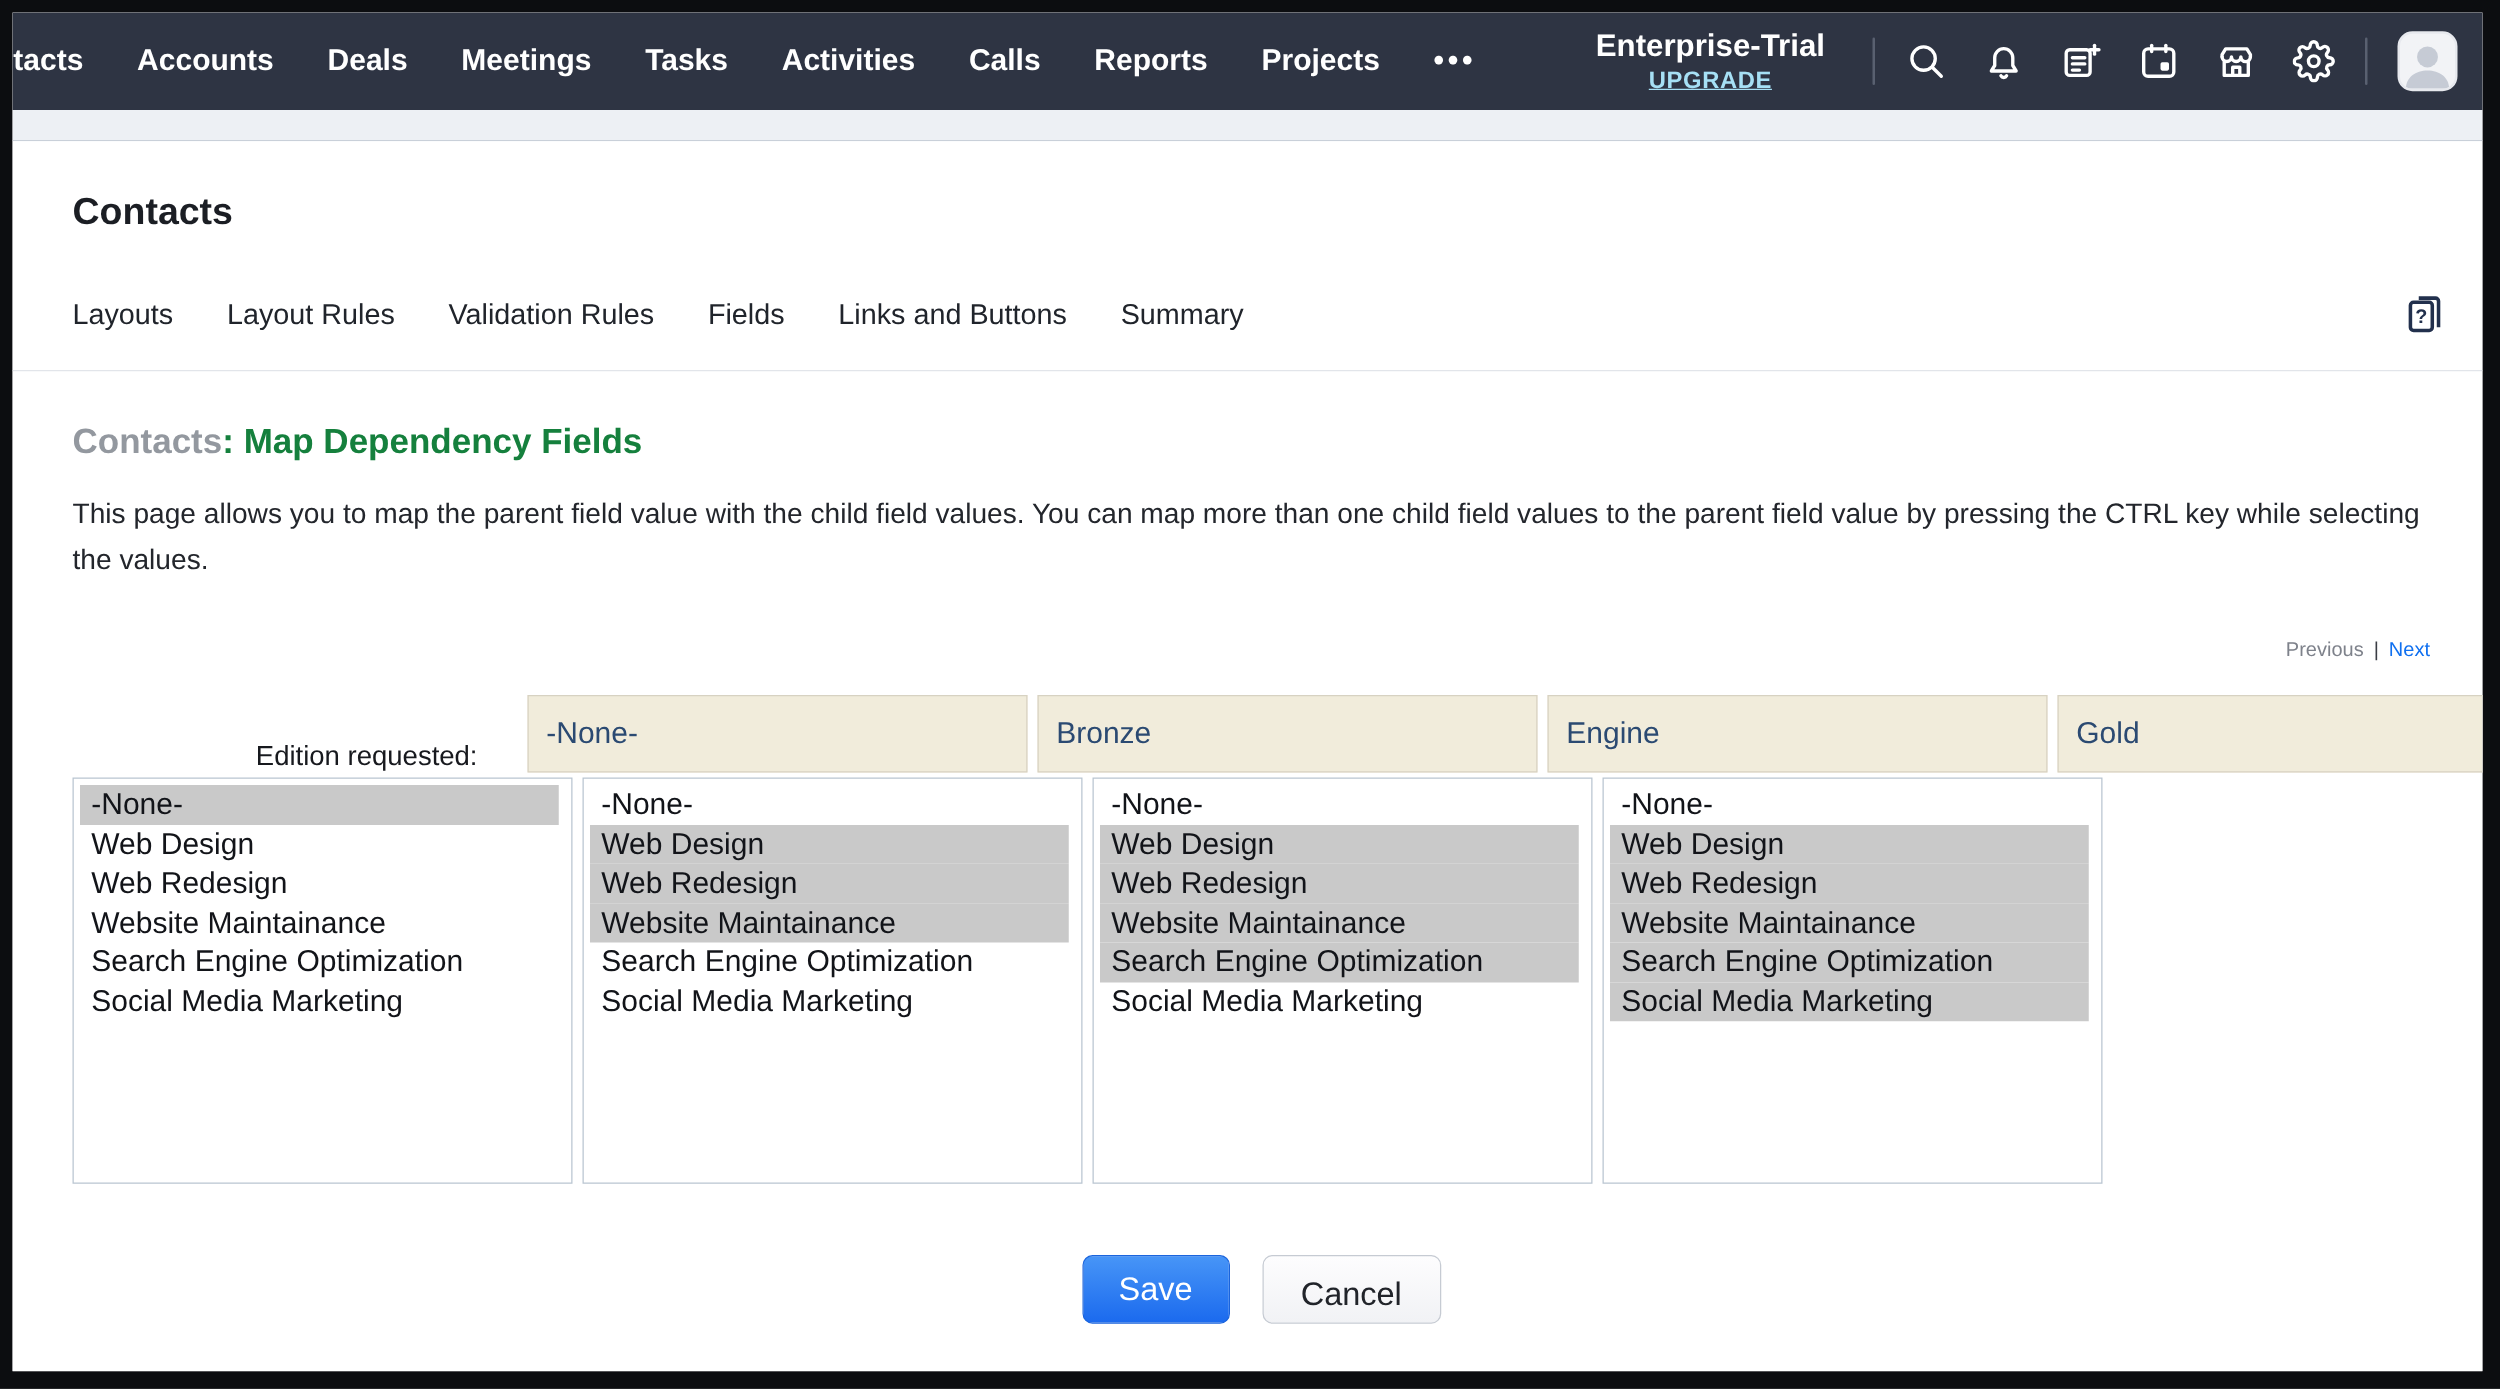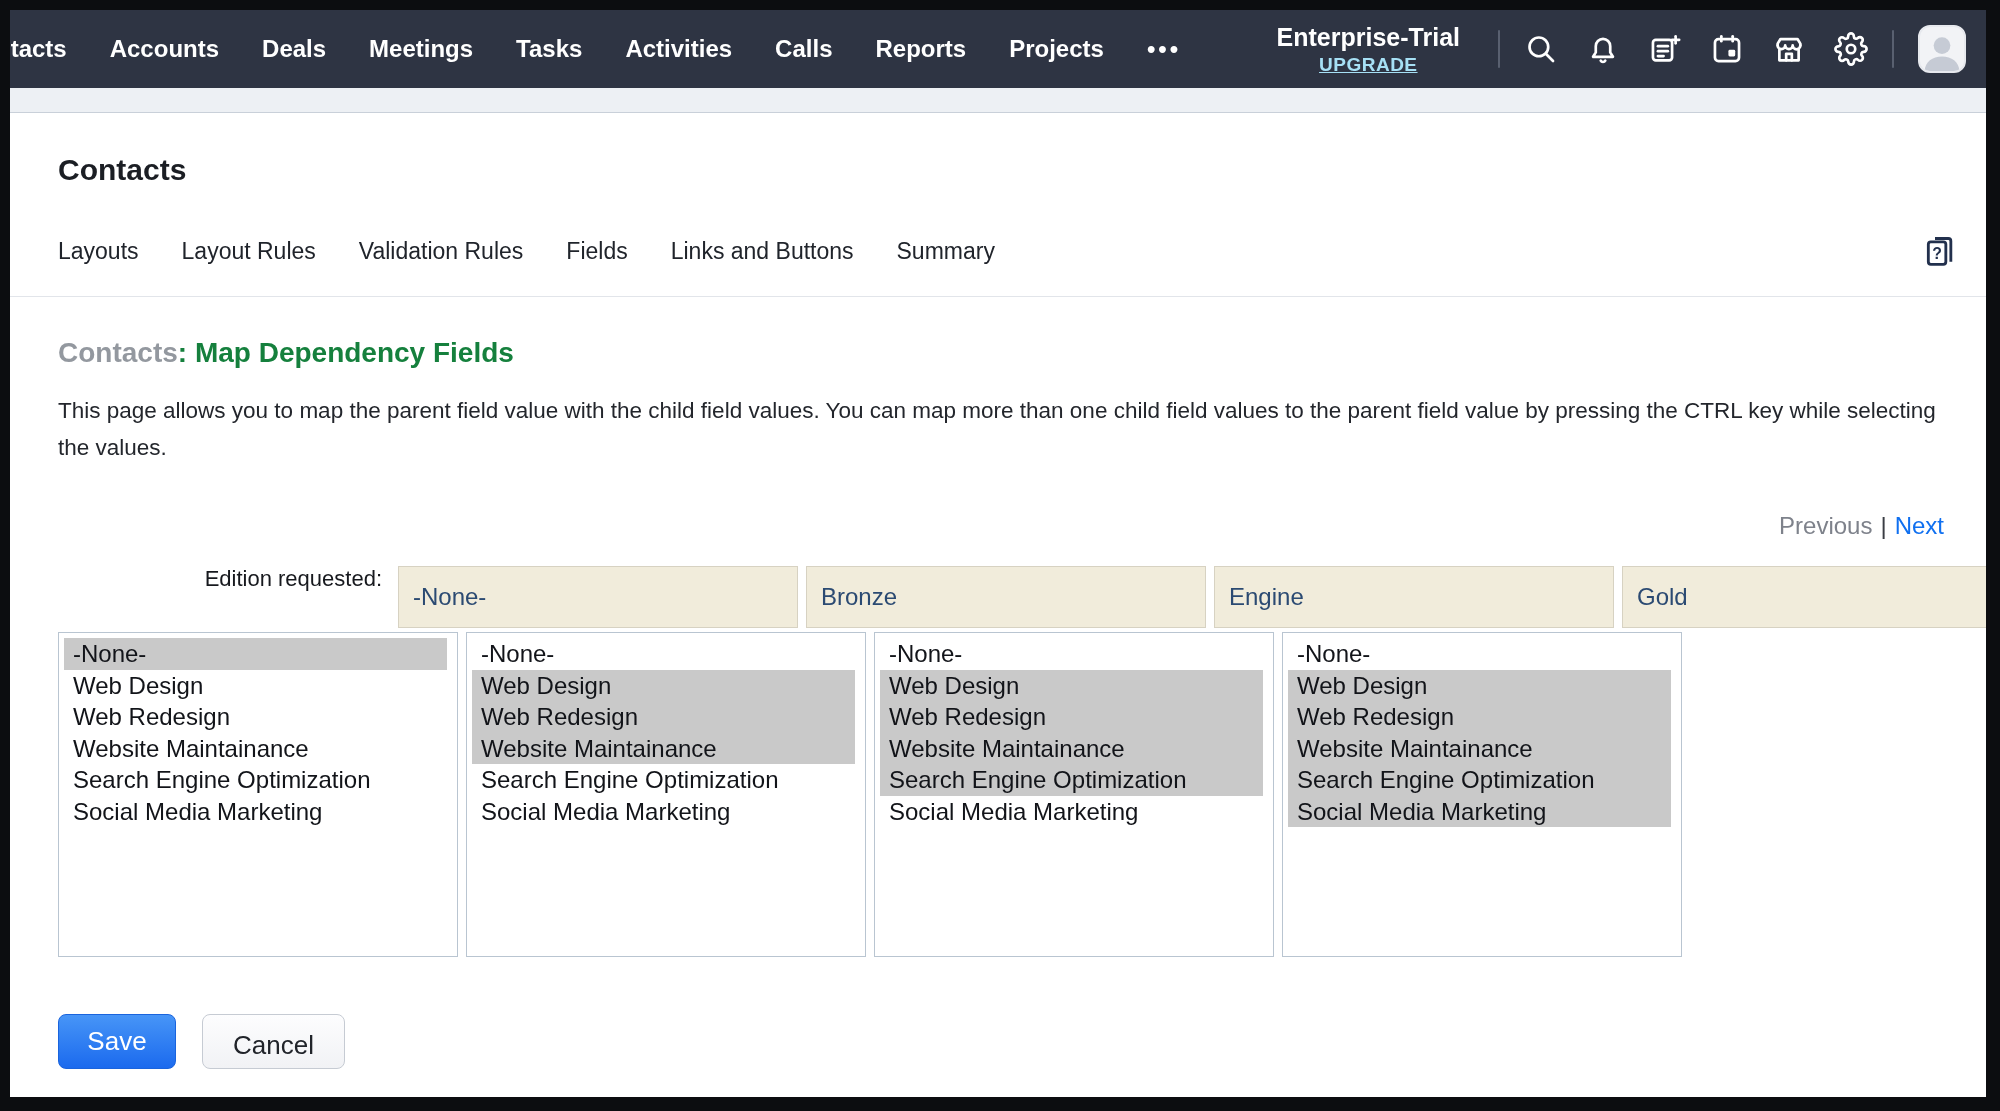--- a/index.html
+++ b/index.html
@@ -41,40 +41,40 @@
   .tab{font-size:23px;color:#20242b;cursor:pointer;}
   .help-btn{margin-left:auto;cursor:pointer;display:block;}
   .tabs-hr{border:none;border-top:1px solid #e2e5ea;margin:25px 0 0 0;}
 
   .section{padding:0 26px 0 48px;}
   .section-title{margin-top:40px;font-size:28px;font-weight:700;}
   .section-title .module{color:#93989f;}
   .section-title .rest{color:#15803d;}
   .description{margin-top:12px;font-size:22.5px;line-height:37px;color:#23262c;max-width:1910px;}
 
-  .pager{text-align:right;padding-right:16px;margin-top:46px;font-size:24px;}
+  .pager{text-align:right;padding-right:16px;margin-top:46px;font-size:16px;}
   .pager .prev{color:#7e828b;cursor:default;text-decoration:none;}
   .pager .sep{color:#3a3d44;margin:0 8px;}
   .pager .next{color:var(--link-blue);cursor:pointer;text-decoration:none;}
 
   
   .map-table{margin-top:26px;}
-  .trow{display:flex;align-items:flex-start;}
+  .trow{display:flex;align-items:flex-end;gap:24px;}
   .trow + .trow{margin-top:4px;}
   .row-label{width:340px;flex:0 0 340px;text-align:right;padding-right:16px;font-size:22px;color:#17191e;}
   .row-label.vcenter{display:flex;align-items:center;justify-content:flex-end;}
   .row-label.vtop{padding-top:10px;}
   .cells{display:flex;gap:8px;}
   .hcell{width:400px;height:62px;background:var(--header-cell-bg);border:1px solid #d7d2c2;display:flex;align-items:center;padding-left:14px;font-size:24px;color:var(--header-cell-text);}
   .listbox{width:400px;height:325px;background:#ffffff;border:1px solid #b9c5d1;padding-top:5px;overflow:hidden;cursor:default;}
   .opt{font-size:24px;line-height:31.5px;padding-left:9px;margin:0 10px 0 5px;color:#121419;white-space:nowrap;overflow:hidden;}
   .opt.selected{background:var(--selected-option-bg);}
 
   
-  .actions{display:flex;gap:26px;margin-top:57px;}
+  .actions{display:flex;justify-content:center;gap:26px;margin-top:57px;}
   .btn{height:55px;border-radius:8px;font-size:26px;font-family:"Liberation Sans",sans-serif;cursor:pointer;}
   .btn-save{width:118px;color:#ffffff;background:linear-gradient(#4795f7,#1b6aee);border:1px solid #1a64dd;}
   .btn-cancel{min-width:143px;padding:15px 30px;color:#21242a;background:linear-gradient(#fdfdfe,#f1f2f5);border:1px solid #c6cbd3;}
 </style>
 </head>
 <body>
 
 <div class="frame">
   <div class="screen">
 

